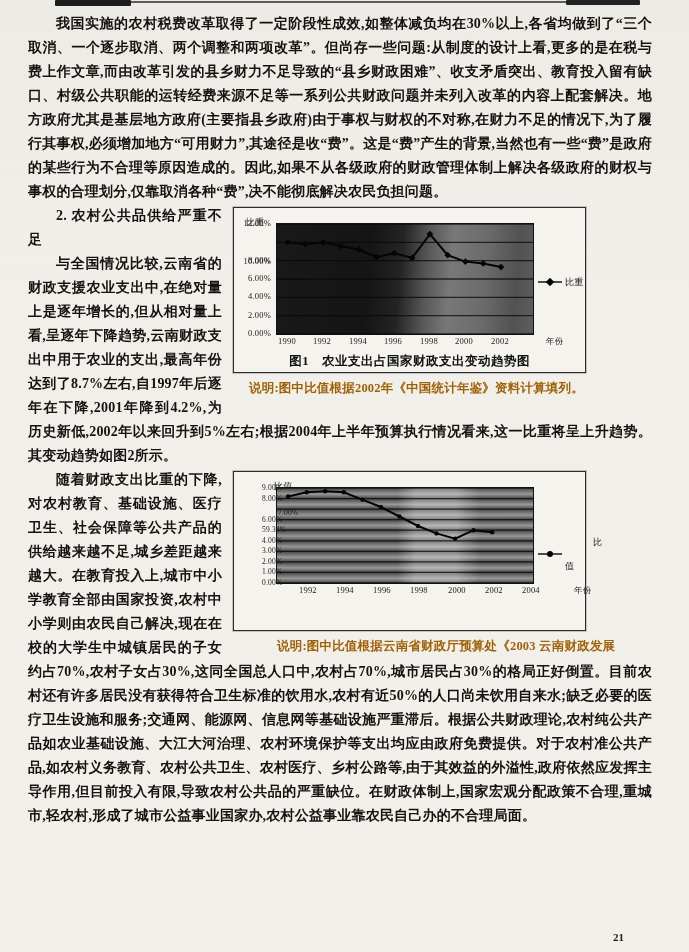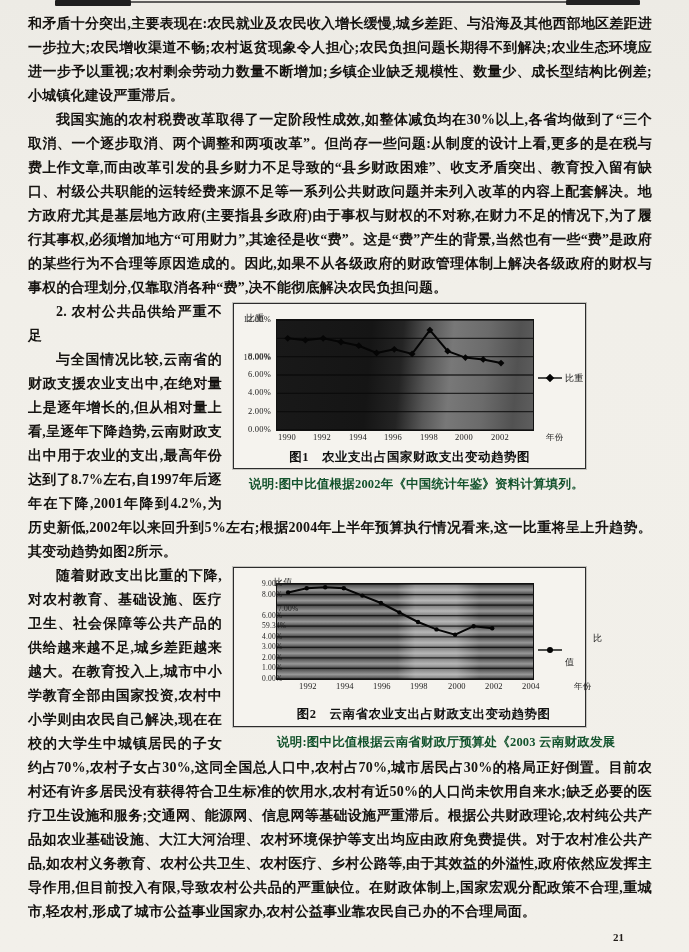--- a/index.html
+++ b/index.html
@@ -63,41 +63,38 @@
   .fig2 .legend { top:58px; }
   .legend svg { display:block; }
 
   .caption {
     position:absolute; left:0; width:100%; text-align:center;
     font-size:12.5px; font-weight:700; letter-spacing:.5px; color:#101010;
   }
   .fig1 .caption { top:141px; }
   .fig2 .caption { top:134px; }
 
-  .note { margin-top:7px; font-size:12.5px; line-height:16px; font-weight:600; color:#14532d; }
+  .note { margin-top:7px; font-size:12.5px; line-height:16px; font-weight:600; color:#a16207; }
   .fig1 .note { padding-left:16px; text-indent:0; }
   .fig2 .note-l1 { padding-left:16px; }
   .fig2 .note-l2 { padding-left:49px; }
 
   .page-number { position:absolute; left:613px; top:931px; font-size:11px; font-weight:600; color:#201c18; }
 </style>
 </head>
 <body>
 
 <div class="page">
 
   <div class="top-rule"></div>
   <div class="top-blob-left"></div>
   <div class="top-blob-right"></div>
 
   <div class="content">
 
-    <div class="par">
-      <span>和矛盾十分突出,主要表现在:农民就业及农民收入增长缓慢,城乡差距、与沿海及其他西部地区差距进一步拉大;农民增收渠道不畅;农村返贫现象令人担心;农民负担问题长期得不到解决;农业生态环境应进一步予以重视;农村剩余劳动力数量不断增加;乡镇企业缺乏规模性、数量少、成长型结构比例差;小城镇化建设严重滞后。</span>
-    </div>
 
     <div class="par indent">
       <span>我国实施的农村税费改革取得了一定阶段性成效,如整体减负均在30%以上,各省均做到了“三个取消、一个逐步取消、两个调整和两项改革”。但尚存一些问题:从制度的设计上看,更多的是在税与费上作文章,而由改革引发的县乡财力不足导致的“县乡财政困难”、收支矛盾突出、教育投入留有缺口、村级公共职能的运转经费来源不足等一系列公共财政问题并未列入改革的内容上配套解决。地方政府尤其是基层地方政府(主要指县乡政府)由于事权与财权的不对称,在财力不足的情况下,为了履行其事权,必须增加地方“可用财力”,其途径是收“费”。这是“费”产生的背景,当然也有一些“费”是政府的某些行为不合理等原因造成的。因此,如果不从各级政府的财政管理体制上解决各级政府的财权与事权的合理划分,仅靠取消各种“费”,决不能彻底解决农民负担问题。</span>
     </div>
 
     <div class="section">
 
       <aside class="figure fig1">
         <div class="chart-box">
           <div class="y-axis-title">比重</div>
@@ -200,21 +197,20 @@
             </div>
           <div class="legend">
             <span>
               <svg width="24" height="8" viewBox="0 0 24 8">
                   <line x1="0" y1="4" x2="24" y2="4" stroke="#050505" stroke-width="1.4"></line>
                   <circle cx="12" cy="4" r="3" fill="#050505"></circle>
                 </svg>
             </span>
             <span>比值</span>
           </div>
-          <div class="caption">图2　云南省农业支出占财政支出变动趋势图</div>
         <span class="y-tick-label" style="left: 0px; top: 11px; width: 37px; text-align: right;">9.00%</span>
             <span class="y-tick-label" style="left: 0px; top: 22px; width: 37px; text-align: right;">8.00%</span>
             <span class="y-tick-label" style="left: 0px; top: 36px; width: 37px; text-align: right; padding-left: 16px;">7.00%</span>
             <span class="y-tick-label" style="left: 0px; top: 43px; width: 37px; text-align: right;">6.00%</span>
             <span class="y-tick-label" style="left: 0px; top: 53px; width: 37px; text-align: right;">59.34%</span>
             <span class="y-tick-label" style="left: 0px; top: 64px; width: 37px; text-align: right;">4.00%</span>
             <span class="y-tick-label" style="left: 0px; top: 74px; width: 37px; text-align: right;">3.00%</span>
             <span class="y-tick-label" style="left: 0px; top: 85px; width: 37px; text-align: right;">2.00%</span>
             <span class="y-tick-label" style="left: 0px; top: 95px; width: 37px; text-align: right;">1.00%</span>
             <span class="y-tick-label" style="left: 0px; top: 106px; width: 37px; text-align: right;">0.00%</span>

